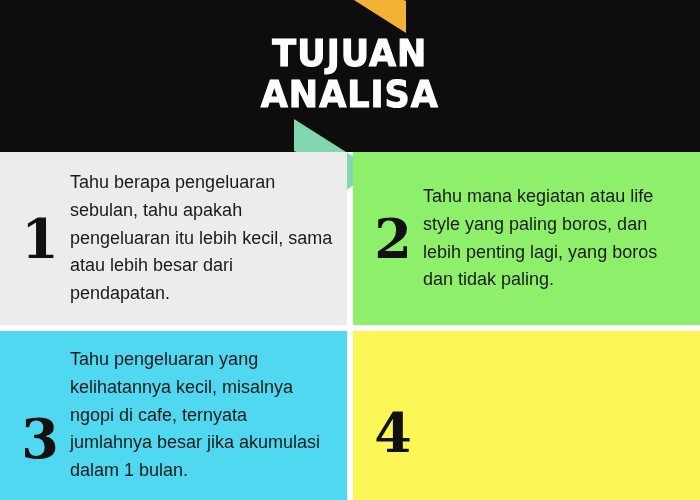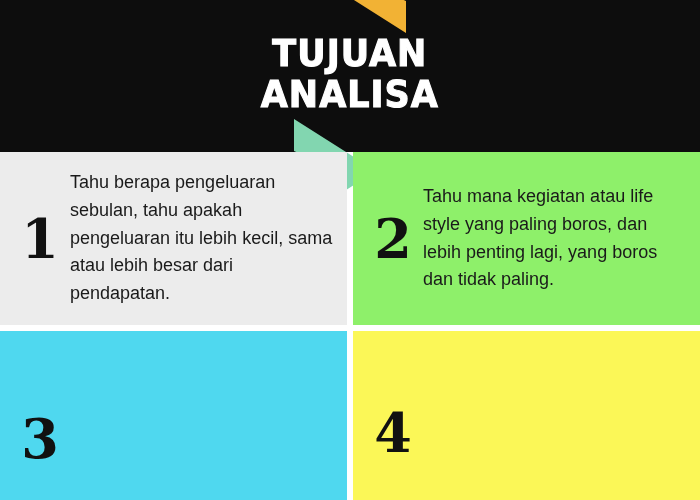--- a/index.html
+++ b/index.html
@@ -134,20 +134,21 @@
       <div class="cell-text">Tahu berapa pengeluaran sebulan, tahu apakah pengeluaran itu lebih kecil, sama atau lebih besar dari pendapatan.</div>
     </div>
 
     <div class="cell cell-2">
       <div class="num num-2">2</div>
       <div class="cell-text">Tahu mana kegiatan atau life style yang paling boros, dan lebih penting lagi, yang boros dan tidak paling.</div>
     </div>
 
     <div class="cell cell-3">
       <div class="num num-3">3</div>
+      <div class="cell-text">Tahu pengeluaran yang kelihatannya kecil, misalnya ngopi di cafe, ternyata jumlahnya besar jika akumulasi dalam 1 bulan.</div>
     </div>
 
     <div class="cell cell-4">
       <div class="num num-4">4</div>
     </div>
 
   </div>
 
 </div>
 

